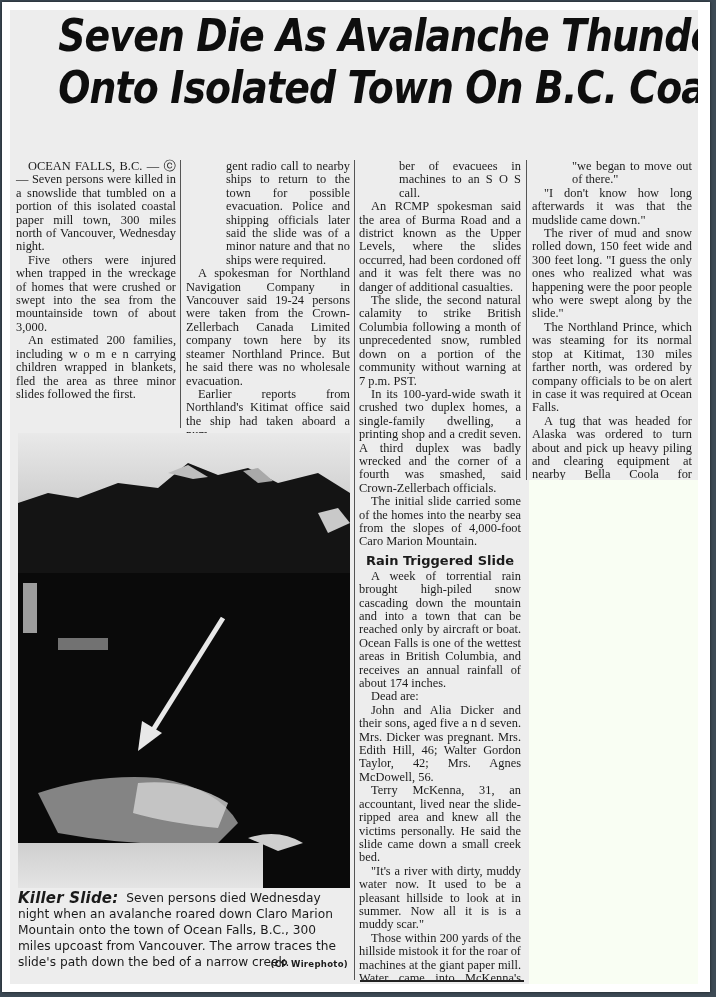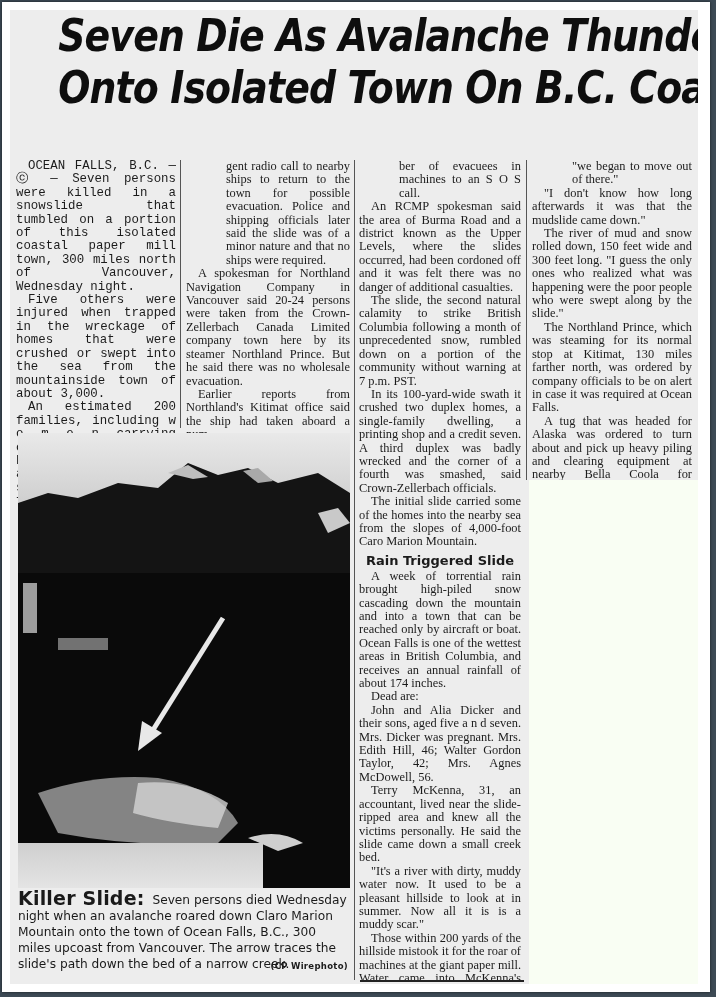--- a/index.html
+++ b/index.html
@@ -34,21 +34,21 @@
     position: absolute;
     font-family: "Liberation Serif", serif;
     font-size: 12.4px; line-height: 13.4px;
     color: #1b1b1b;
     text-align: justify;
     hyphens: manual;
   }
   .col p { margin: 0; text-indent: 12px; }
   .col p.noindent { text-indent: 0; margin-left: 40px; }
   .rule-v { position: absolute; width: 1px; background: #555; }
-  .c1 { left: 6px; top: 150px; width: 160px; font-family: Liberation Mono, monospace; }
+  .c1 { left: 6px; top: 150px; width: 160px; }
   .c2 { left: 176px; top: 150px; width: 164px; }
   .c3 { left: 349px; top: 150px; width: 162px; }
   .c4 { left: 522px; top: 150px; width: 160px; }
   .subhead {
     font-family: "DejaVu Sans", sans-serif;
     font-weight: bold; font-size: 13px; line-height: 15px;
     text-align: center; margin: 4px 0 2px 0; text-indent: 0 !important;
   }
   .photo {
     position: absolute; left: 8px; top: 423px; width: 332px; height: 455px;
@@ -68,21 +68,21 @@
   }
   .photo .debris {
     position: absolute; left: 0; top: 300px; width: 332px; height: 120px;
   }
   .caption {
     position: absolute; left: 8px; top: 880px; width: 334px;
     font-family: "DejaVu Sans", sans-serif;
     font-size: 12.2px; line-height: 16px; color: #1a1a1a;
   }
   .caption .kicker {
-    font-weight: bold; font-size: 19px;
+    font-weight: bold; font-style: italic; font-size: 15px;
     letter-spacing: 0.2px; margin-right: 4px; vertical-align: -1px;
   }
   .caption .credit {
     position: absolute; right: 4px; bottom: 0px;
     font-size: 8.5px; line-height: 12px; font-weight: bold; letter-spacing: 0.3px; margin-top: 8px;
   }
   .blank {
     position: absolute; left: 519px; top: 470px; width: 169px; height: 504px;
     background: #f9fef3;
   }
@@ -106,21 +106,21 @@
 
     <div class="col c1">
       <p>OCEAN FALLS, B.C. — ⓒ — Seven persons were killed in a snowslide that tumbled on a portion of this isolated coastal paper mill town, 300 miles north of Vancouver, Wednesday night.</p>
       <p>Five others were injured when trapped in the wreckage of homes that were crushed or swept into the sea from the mountainside town of about 3,000.</p>
       <p>An estimated 200 families, including w o m e n carrying children wrapped in blankets, fled the area as three minor slides followed the first.</p>
     </div>
     <div class="rule-v" style="left:170px; top:150px; height:268px;"></div>
 
     <div class="col c2">
       <p class="noindent">gent radio call to nearby ships to return to the town for possible evacuation. Police and shipping officials later said the slide was of a minor nature and that no ships were required.</p>
-      <p>A spokesman for Northland Navigation Company in Vancouver said 20-24 persons were taken from the Crown-Zellerbach Canada Limited company town here by its steamer Northland Prince. But he said there was no wholesale evacuation.</p>
+      <p>A spokesman for Northland Navigation Company in Vancouver said 19-24 persons were taken from the Crown-Zellerbach Canada Limited company town here by its steamer Northland Prince. But he said there was no wholesale evacuation.</p>
       <p>Earlier reports from Northland's Kitimat office said the ship had taken aboard a num-</p>
     </div>
     <div class="rule-v" style="left:344px; top:150px; height:820px;"></div>
 
     <div class="photo">
       <div class="sky"></div>
       <svg class="peaks" viewBox="0 0 332 120">
         <path d="M0 50 L30 40 L60 45 L100 30 L140 35 L170 10 L200 22 L230 15 L260 30 L300 20 L332 40 L332 120 L0 120 Z" fill="#141414"></path>
         <path d="M150 20 L170 12 L190 24 L175 26 Z" fill="#bdbdbd"></path>
         <path d="M225 18 L240 15 L255 28 L240 30 Z" fill="#a9a9a9"></path>

